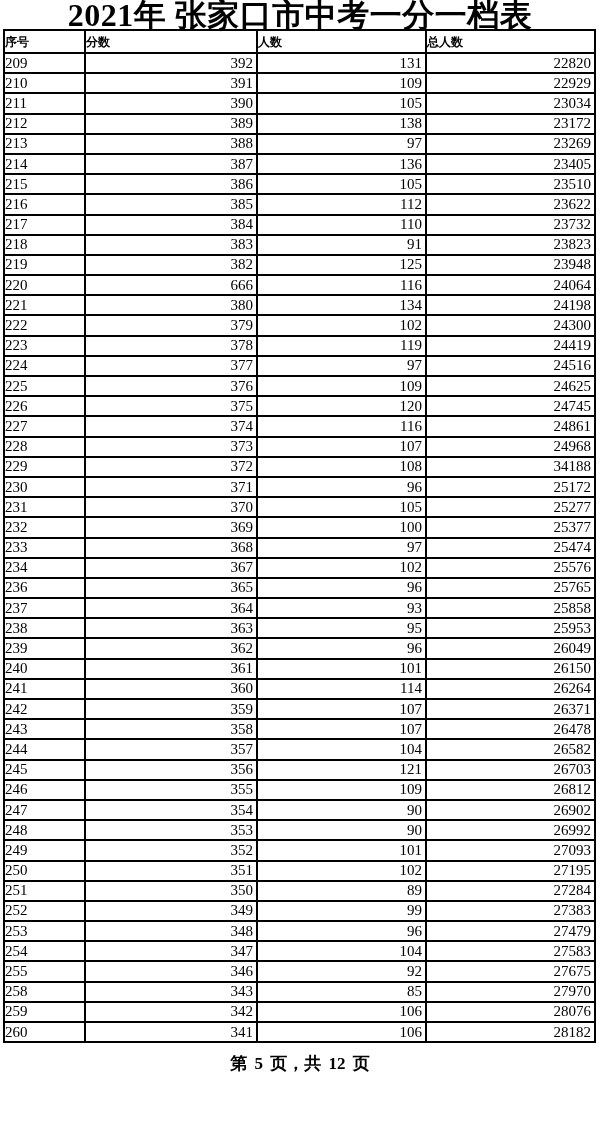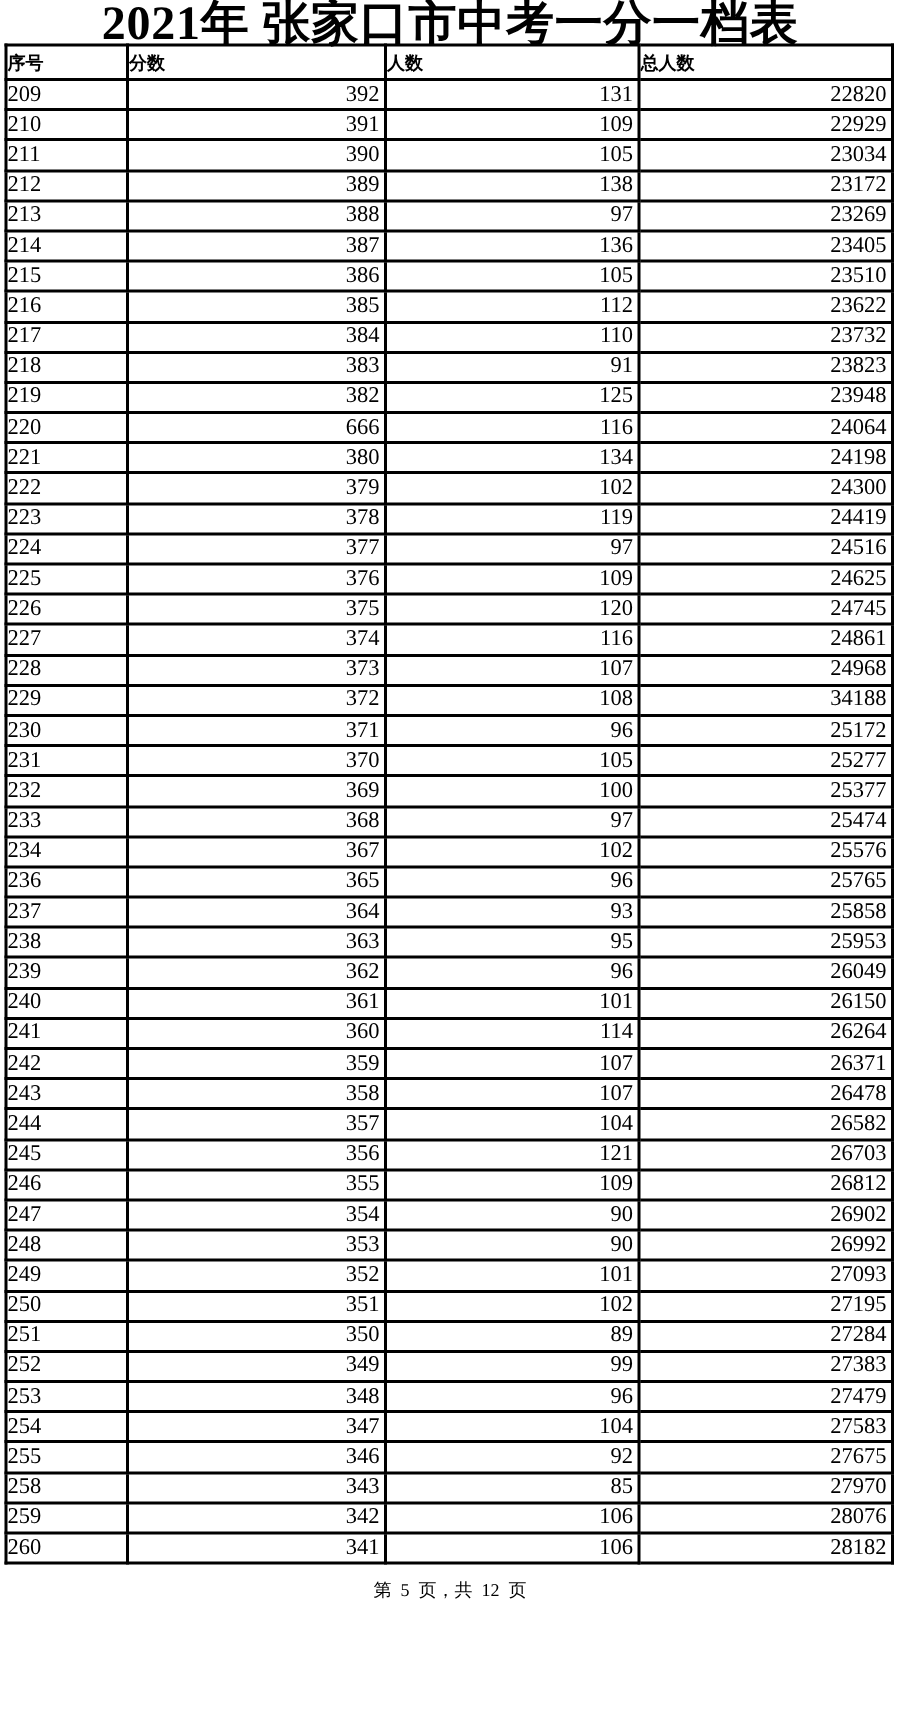--- a/index.html
+++ b/index.html
@@ -45,24 +45,25 @@
     height: 21px;
     font-size: 12px;
   }
   table.score-table td {
     height: 18.2px;
   }
   .c-center { text-align: left; }
   .c-right  { text-align: right; padding-right: 3px !important; }
   .page-footer {
     text-align: center;
-    font-size: 12px;
+    font-size: 17px;
     margin-top: 9px;
     word-spacing: 3px;
     white-space: nowrap;
+    font-weight: bold;
   }
 </style>
 </head>
 <body>
 
 <div class="page-title">2021年 张家口市中考一分一档表</div>
 
 <table class="score-table">
   <colgroup>
     <col style="width:81px">

